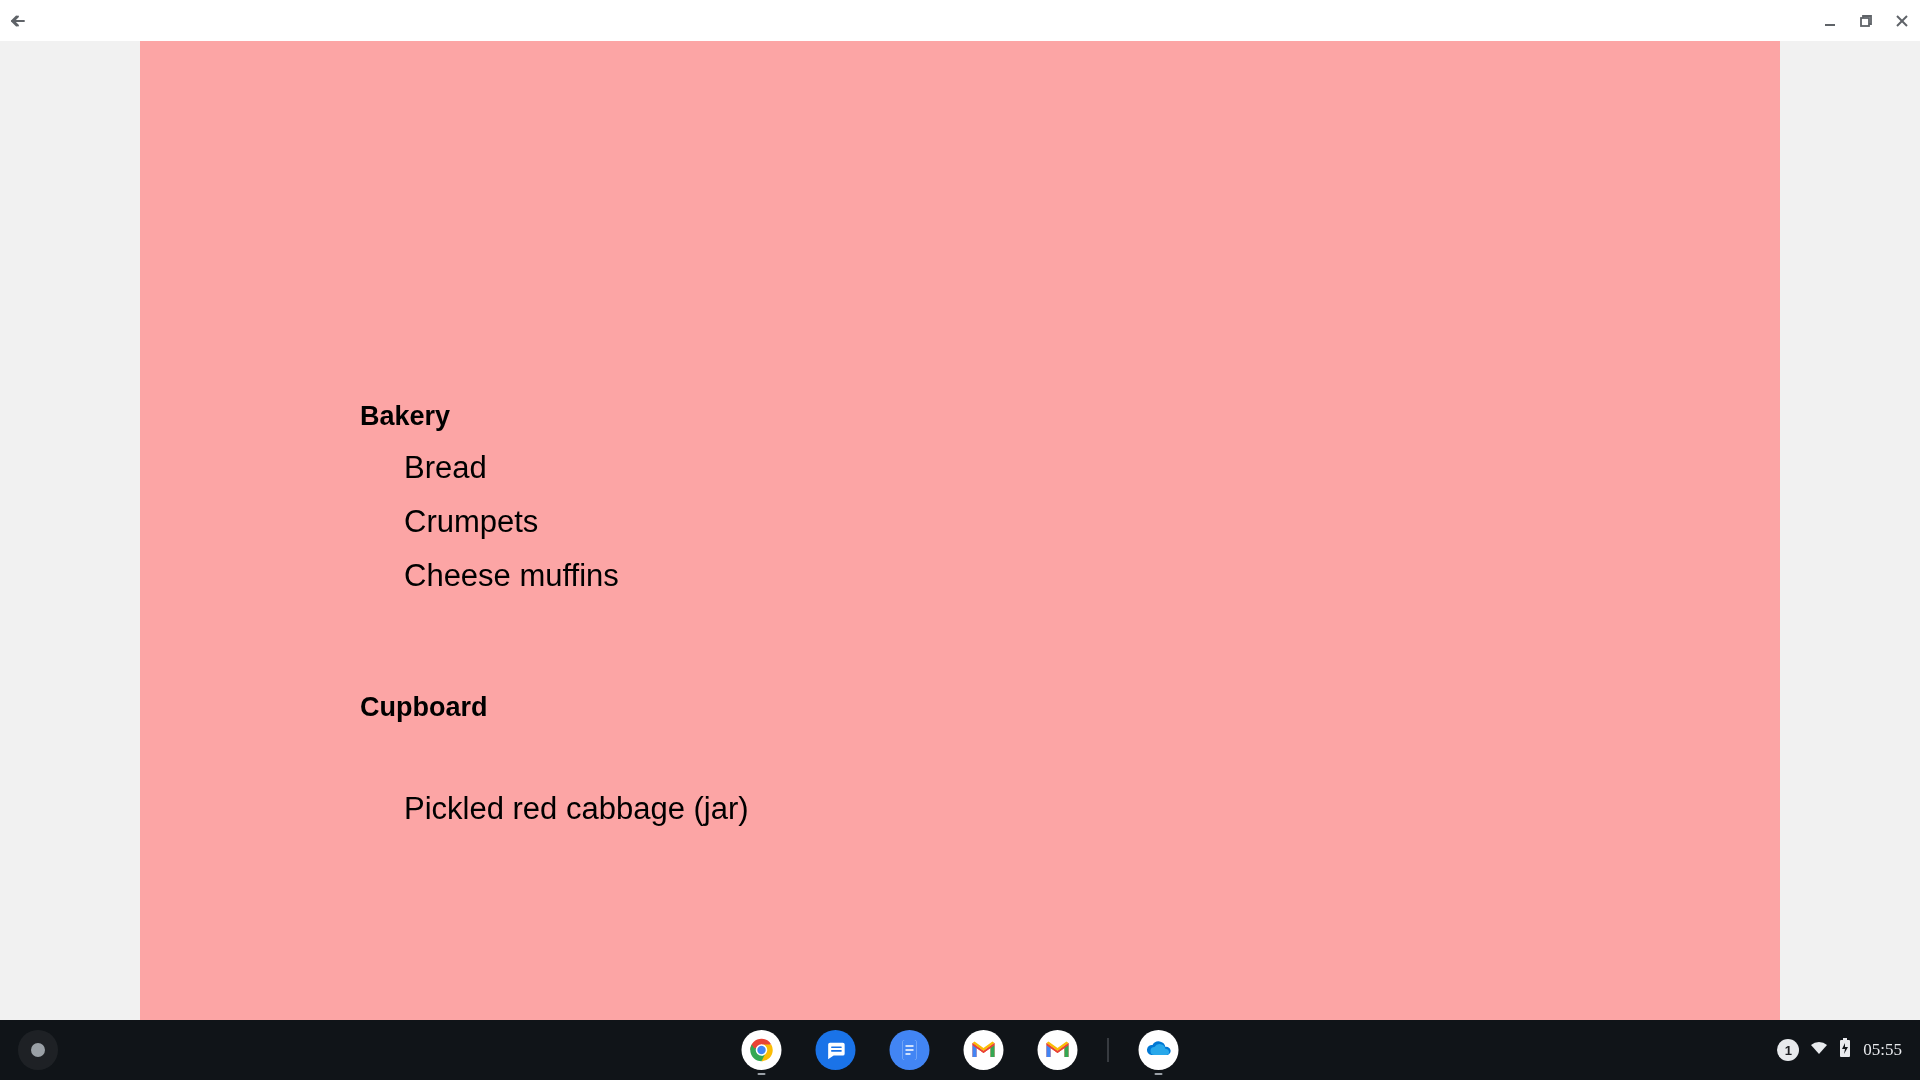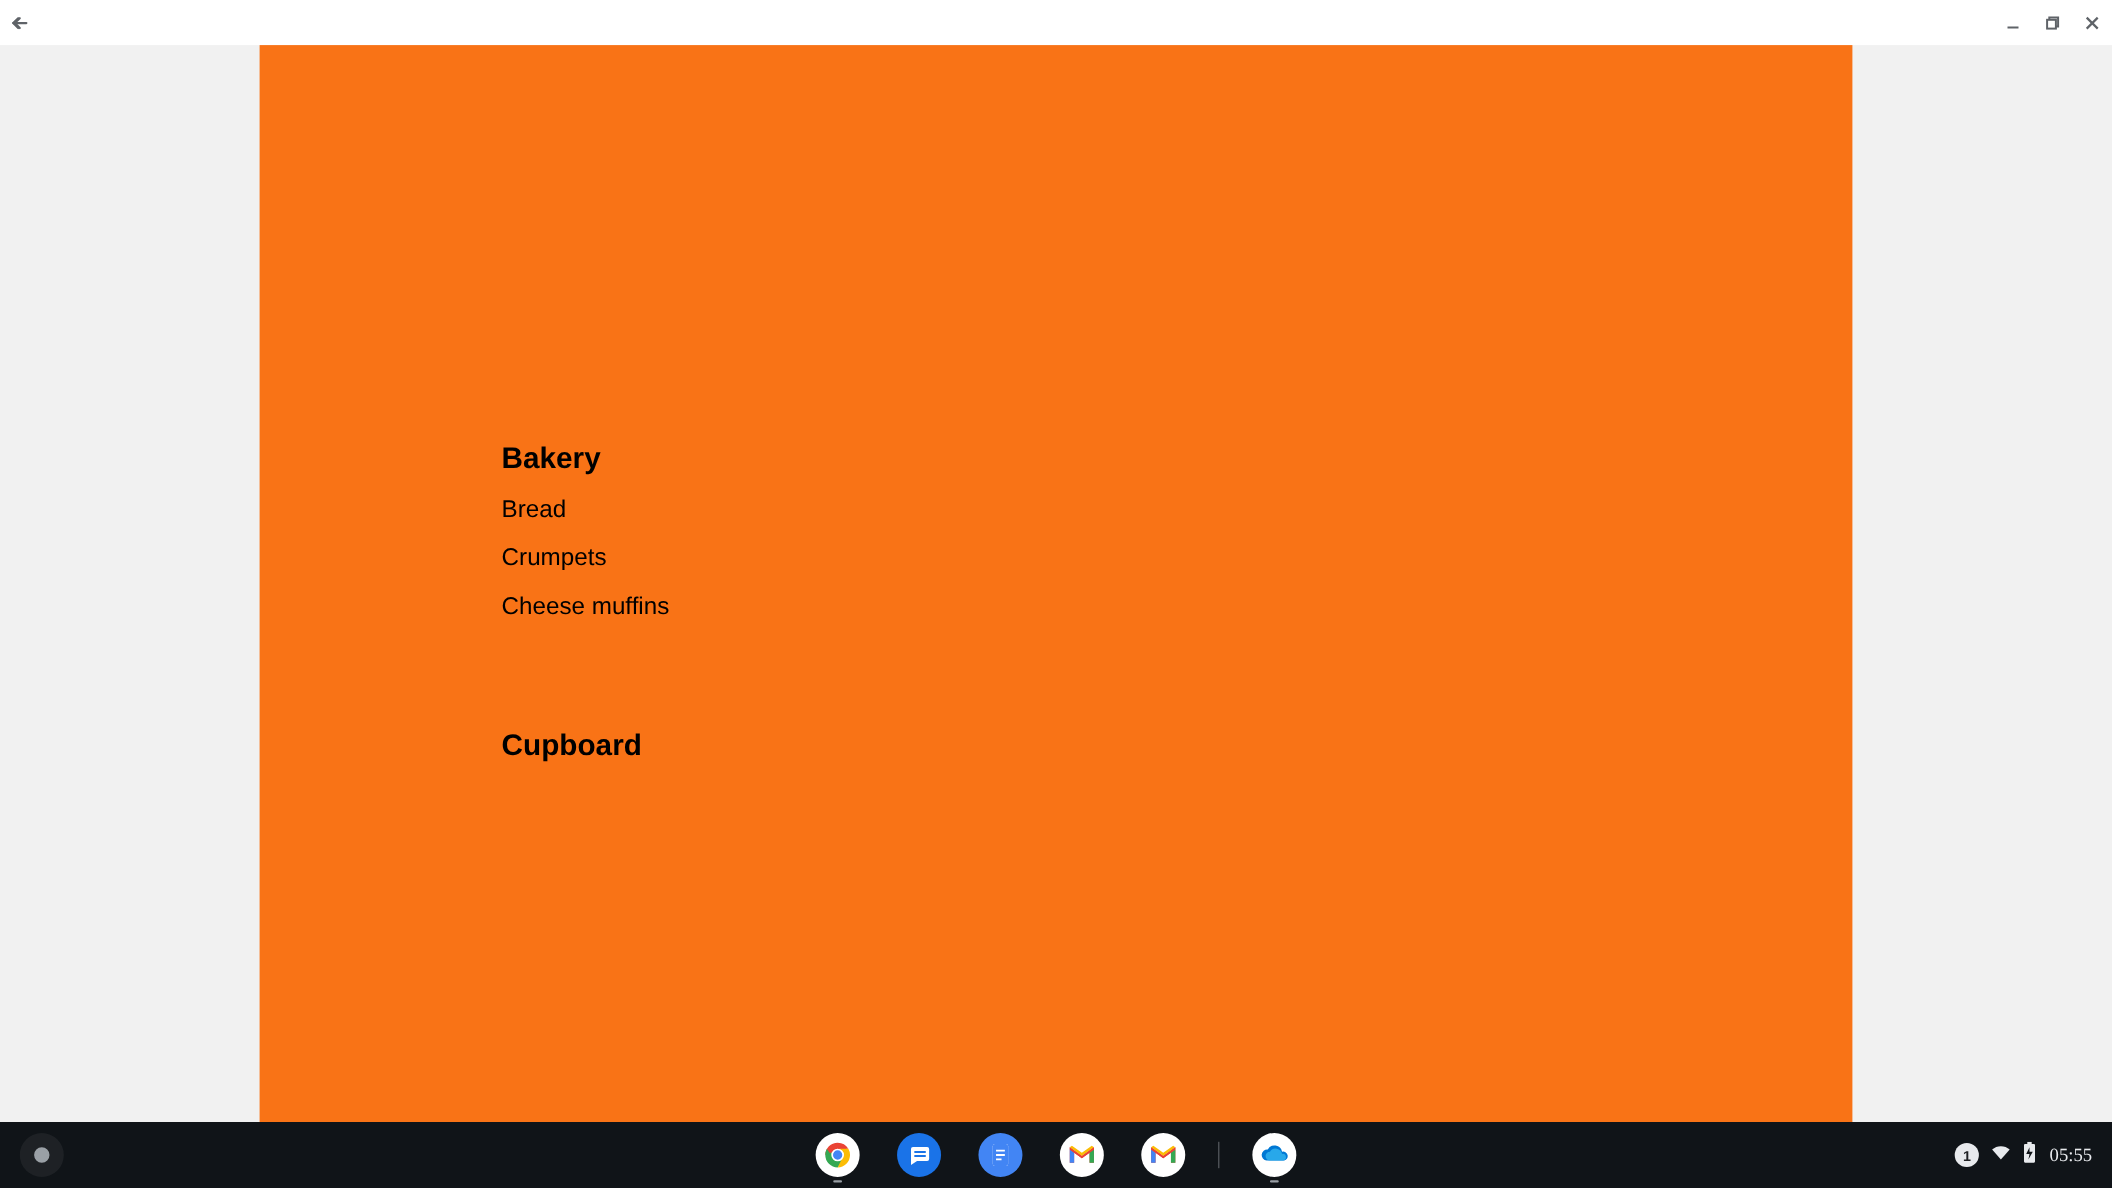--- a/index.html
+++ b/index.html
@@ -42,34 +42,35 @@
       justify-content: center;
     }
     .content-area {
       height: calc(100% - 41px - 60px);
       background: #f1f1f1;
       display: flex;
       justify-content: center;
       overflow: hidden;
     }
     .document-page {
-      width: 1448px;
-      background: #f97316;
+      width: 1640px;
+      background: #fca5a5;
       padding: 360px 220px 0 220px;
     }
     .doc-heading {
       font-size: 27px;
       font-weight: bold;
       color: #000;
       margin-bottom: 18px;
     }
     .doc-item {
-      font-size: 22px;
+      font-size: 31px;
       color: #000;
       margin-bottom: 18px;
+      margin-left: 44px;
     }
     .doc-section-gap {
       height: 80px;
     }
     .doc-small-gap {
       height: 50px;
     }
     .taskbar {
       position: absolute;
       bottom: 0;
@@ -207,20 +208,21 @@
 
 <div class="content-area">
   <div class="document-page">
     <div class="doc-heading">Bakery</div>
     <div class="doc-item">Bread</div>
     <div class="doc-item">Crumpets</div>
     <div class="doc-item">Cheese muffins</div>
     <div class="doc-section-gap"></div>
     <div class="doc-heading">Cupboard</div>
     <div class="doc-small-gap"></div>
+    <div class="doc-item">Pickled red cabbage (jar)</div>
   </div>
 </div>
 
 <div class="taskbar">
   <div class="taskbar-left">
     <div class="launcher-btn">
       <div class="launcher-circle"></div>
     </div>
   </div>
   <div class="taskbar-center">

